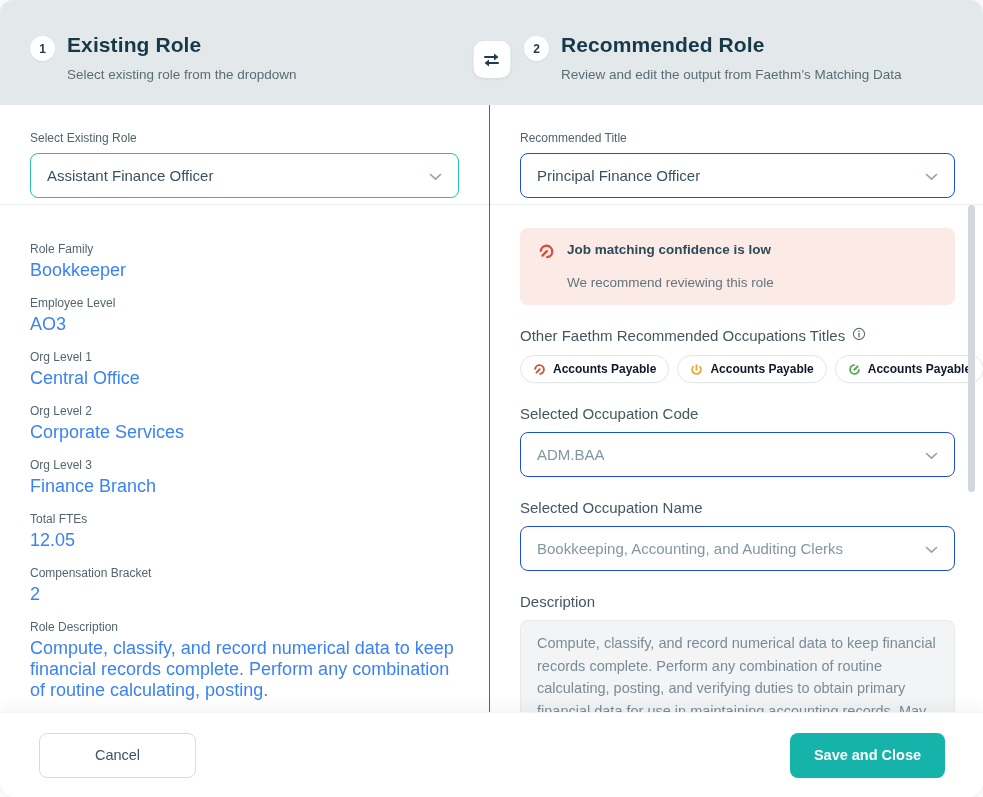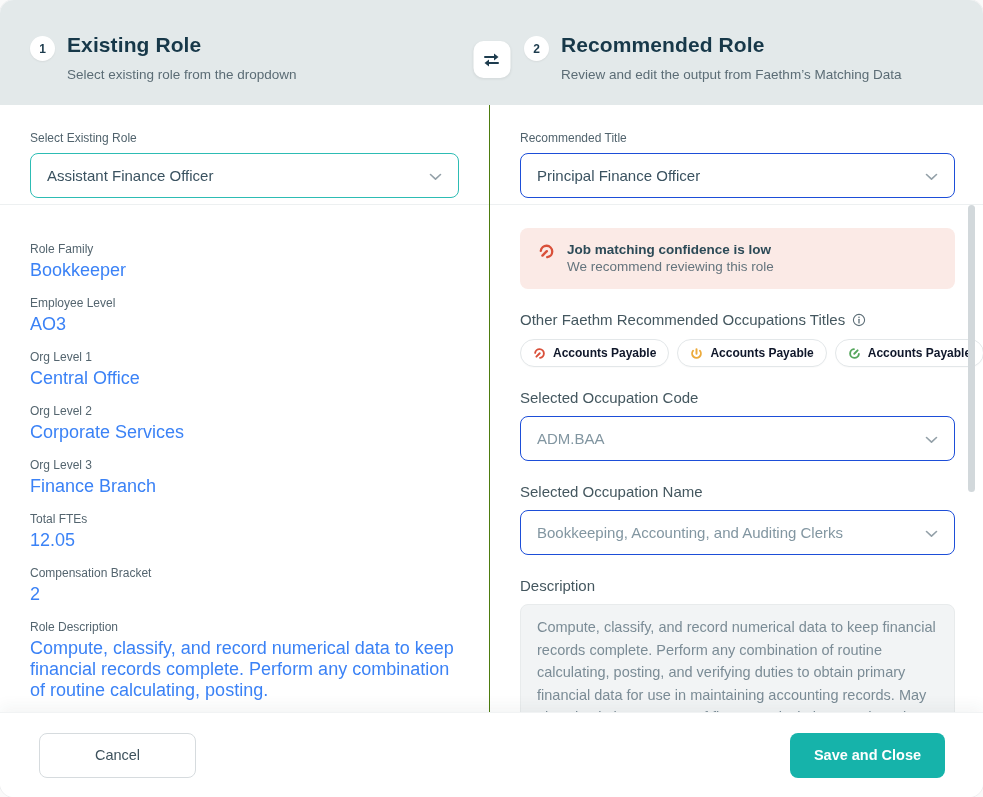--- a/index.html
+++ b/index.html
@@ -43,23 +43,23 @@
   .fgroup { margin-bottom:15px; }
   .fgroup .lab { font-size:12px; color:#54656f; margin-bottom:4px; }
   .fgroup .val { font-size:18px; color:#3b82f6; line-height:21px; max-width:438px; }
 
   
   .right-content { padding:0 28px 0 30px; }
   .warning { margin-top:23px; background:var(--warning-bg,#fbeae6); border-radius:8px;
              padding:14px 18px 15px 18px; display:flex; gap:12px; }
   .warning .w-icon { margin-top:1px; flex:none; }
   .w-title { font-size:13.5px; font-weight:700; color:#2c4a57; }
-  .w-sub { font-size:13.5px; color:#64747d; margin-top:2px; }
-
-  .heading-row { margin-top:22px; display:flex; align-items:center; gap:7px; }
+  .w-sub { font-size:13.5px; color:#64747d; margin-top:18px; }
+
+  .heading-row { margin-top:22px; display:flex; align-items:flex-start; gap:7px; }
   .sec-heading { font-size:15px; color:#44575f; }
   .info-btn { background:none; border:none; padding:0; cursor:pointer; display:flex; }
 
   .chips { margin-top:11px; display:flex; gap:8px; }
   .chip { height:28px; border:1px solid #e3e7e9; border-radius:14px; background:#fff; cursor:pointer;
           display:flex; align-items:center; gap:7px; padding:0 12px; box-shadow:0 1px 1px rgba(0,0,0,.02); }
   .chip span { font-size:12px; font-weight:600; color:#0f172a; white-space:nowrap; }
 
   .gauge.low    { color:var(--gauge-low,#d9503a); }
   .gauge.medium { color:var(--gauge-medium,#ecaa3b); }

